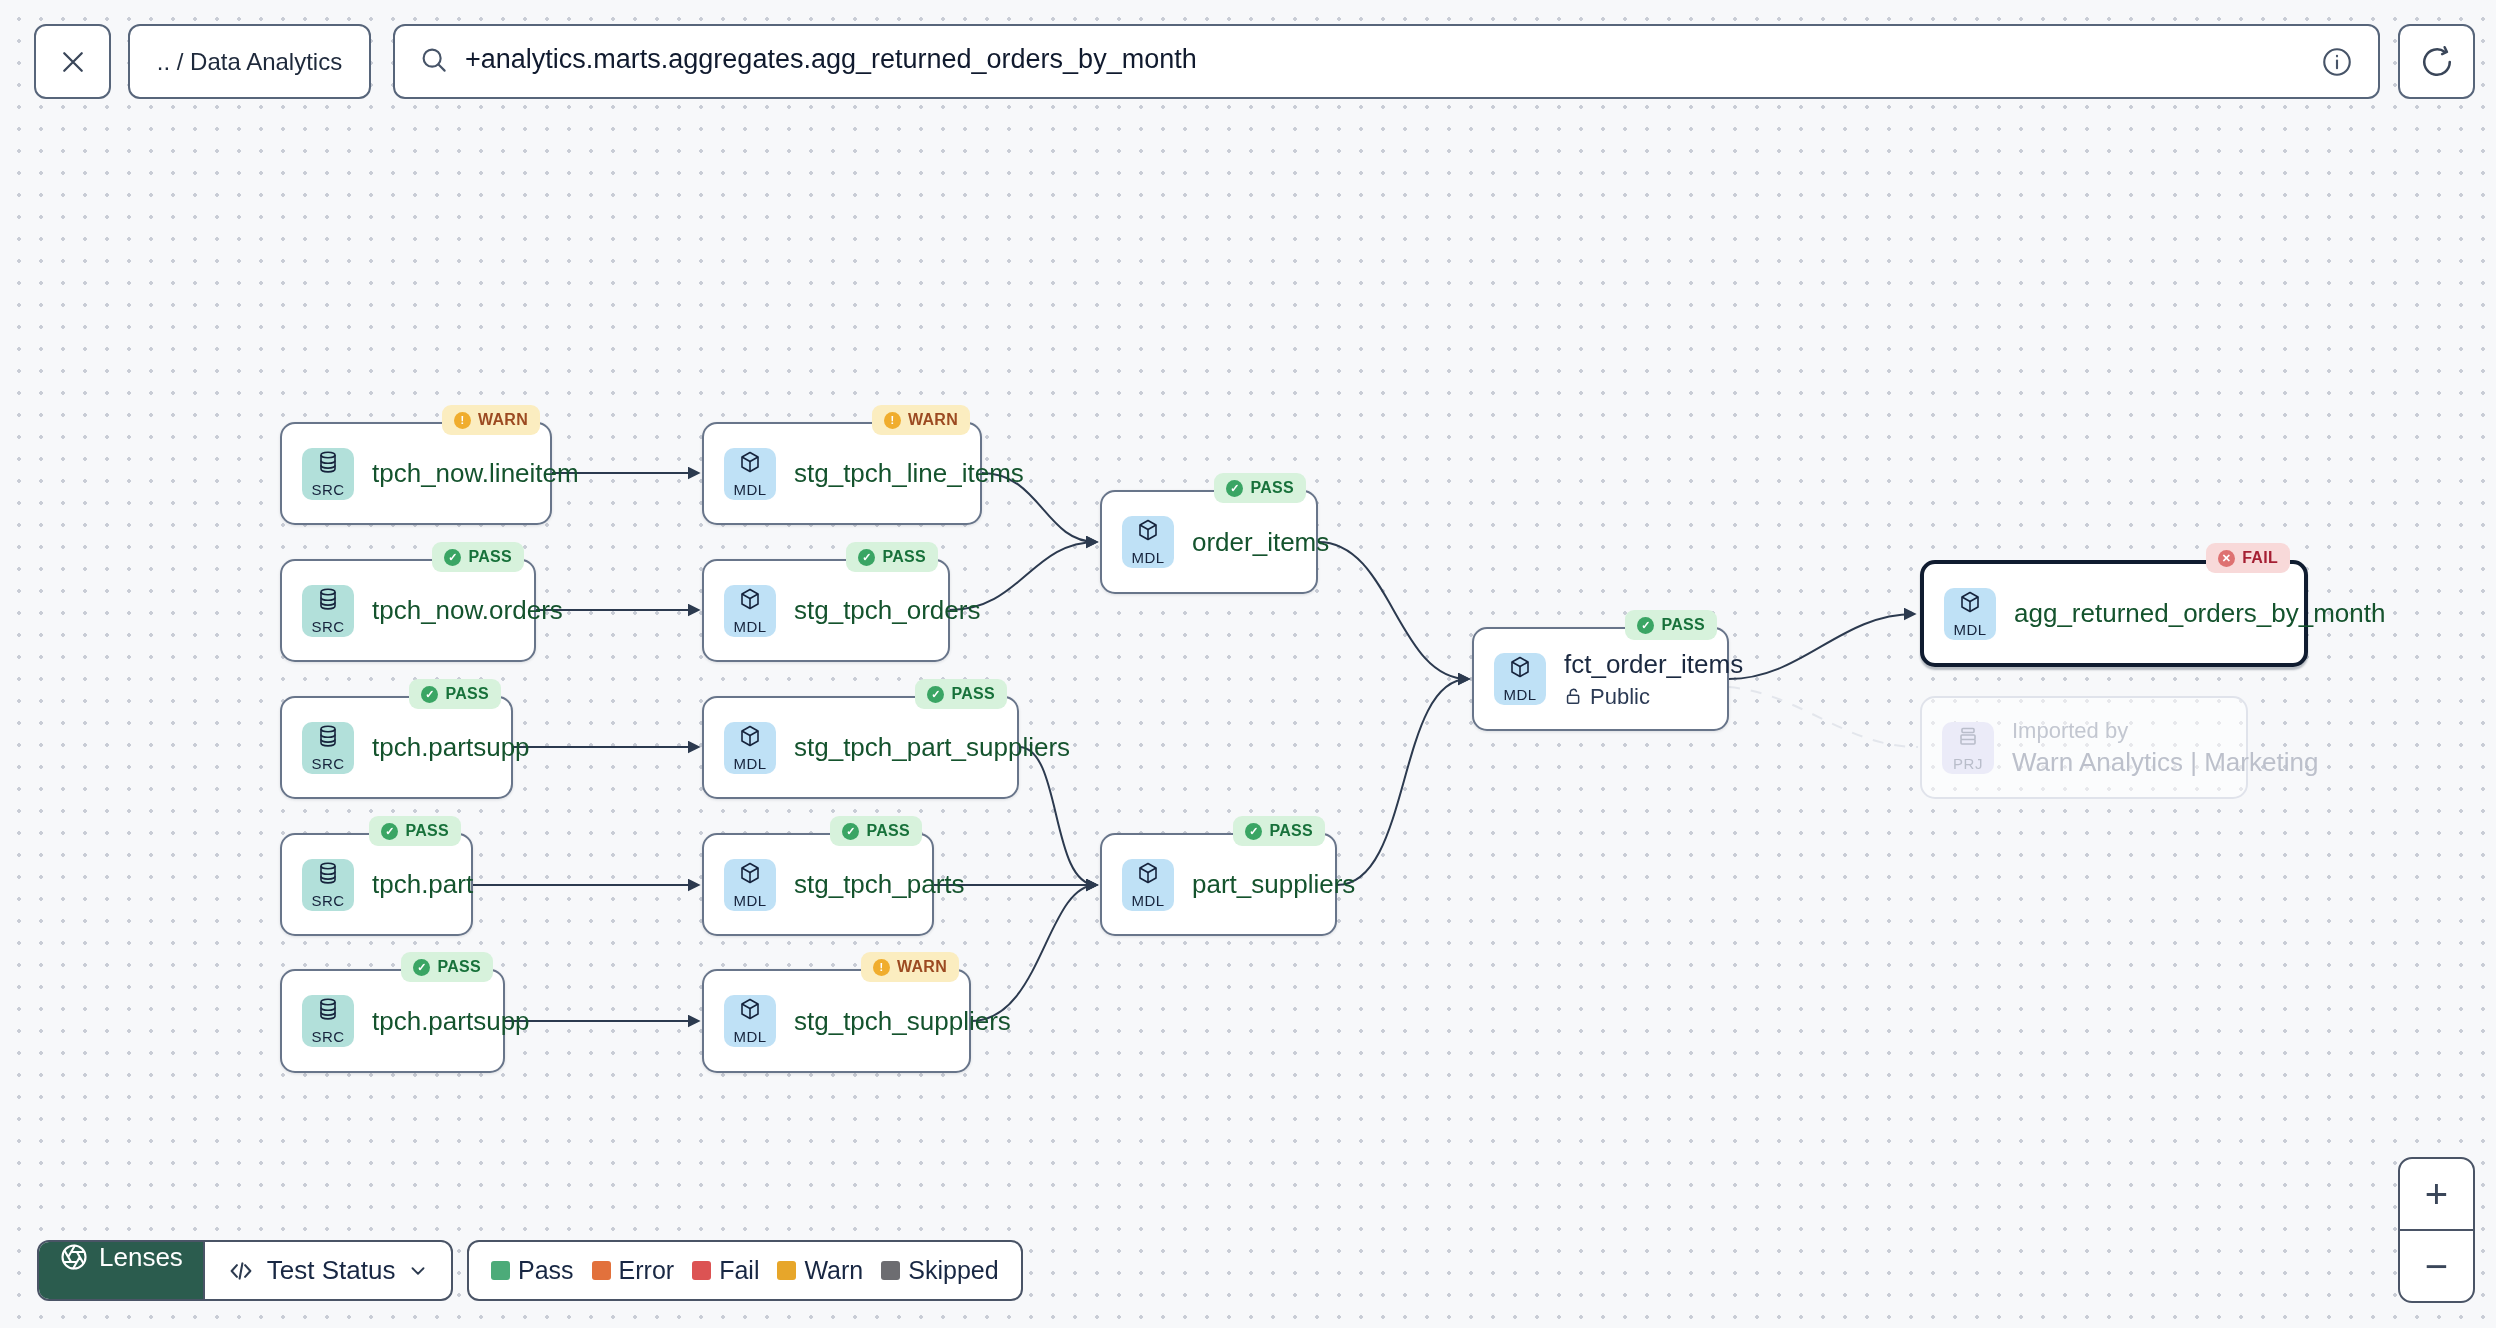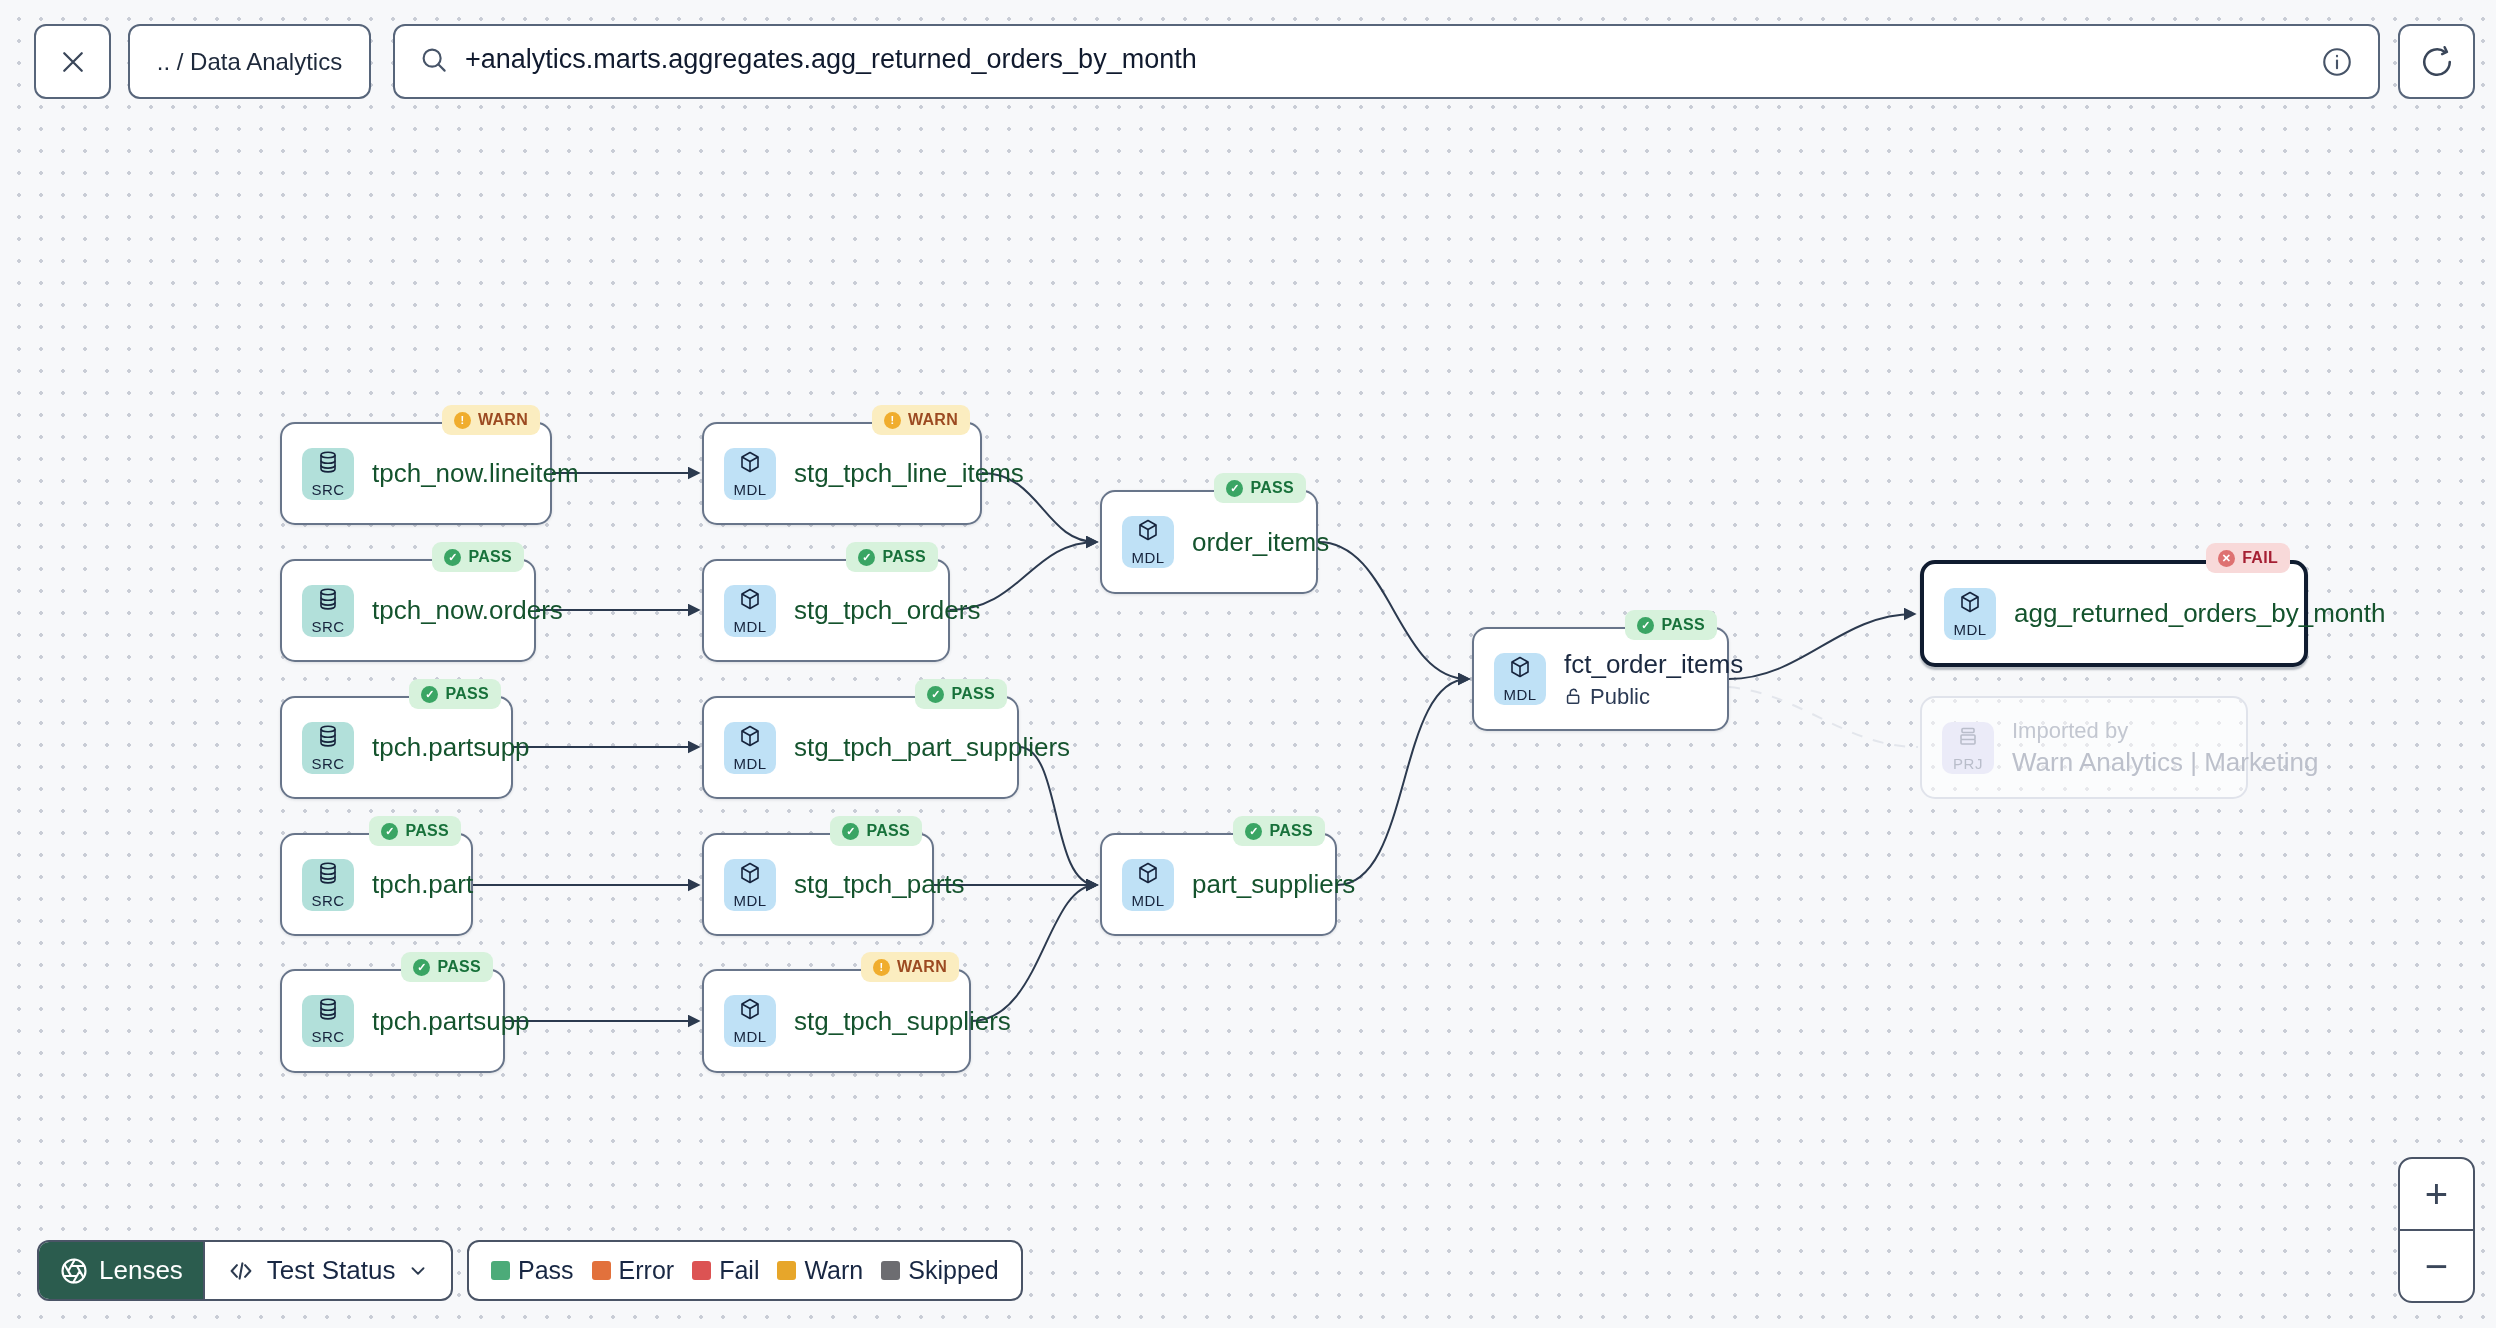--- a/index.html
+++ b/index.html
@@ -53,21 +53,21 @@
   .badge-pass .dot { background:#3aa564; }
   .badge-warn { background:#fbedc0; color:#9c4a21; }
   .badge-warn .dot { background:#f0ad2d; }
   .badge-fail { background:#f8d9d9; color:#a51f33; }
   .badge-fail .dot { background:#de7171; }
   .node.selected .badge { top:-21px; right:14px; }
 
   
   .lens-group { position:absolute; left:37px; top:1240px; height:61px; z-index:5; display:inline-flex;
                 border:2px solid #4a5466; border-radius:12px; overflow:hidden; background:#fff; }
-  .lens-dark { background:#2b5c4e; color:#fff; display:flex; align-items:center; gap:10px; padding:0 20px; cursor:pointer; }
+  .lens-dark { background:#2b5c4e; color:#fff; display:flex; gap:10px; padding:0 20px; cursor:pointer; }
   .lens-dark span { font-size:26px; }
   .lens-white { display:flex; align-items:center; gap:12px; padding:0 22px; border-left:2px solid #4a5466; cursor:pointer; }
   .lens-white .lbl { font-size:26px; color:#182743; }
   .legend { position:absolute; left:467px; top:1240px; height:61px; z-index:5; display:inline-flex; align-items:center;
             gap:18px; padding:0 22px; background:#fff; border:2px solid #4a5466; border-radius:12px; }
   .leg-item { display:flex; align-items:center; gap:8px; }
   .leg-sw { width:19px; height:19px; border-radius:3px; }
   .leg-item span { font-size:25px; color:#182743; }
 
   .zoomctl { position:absolute; left:2398px; top:1157px; width:77px; height:146px; z-index:5;

